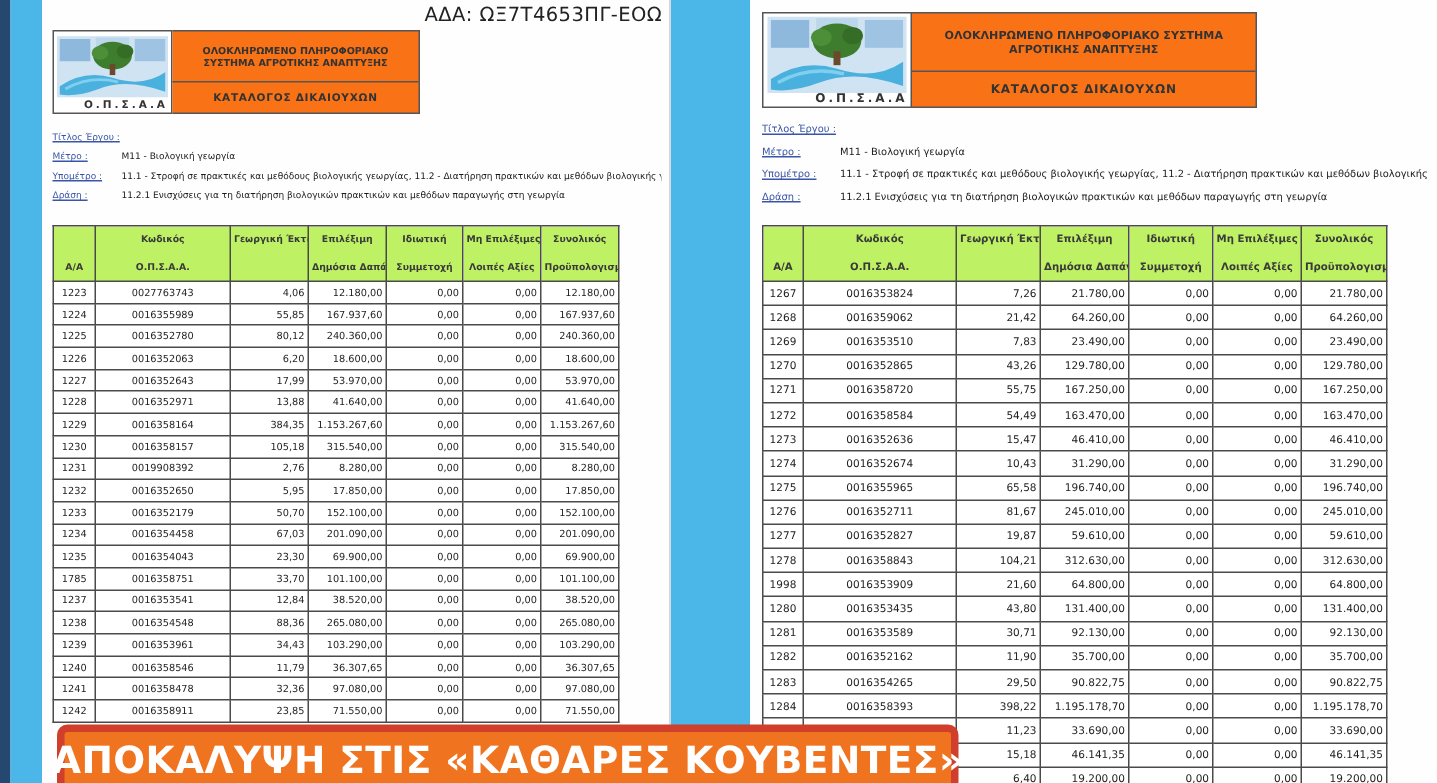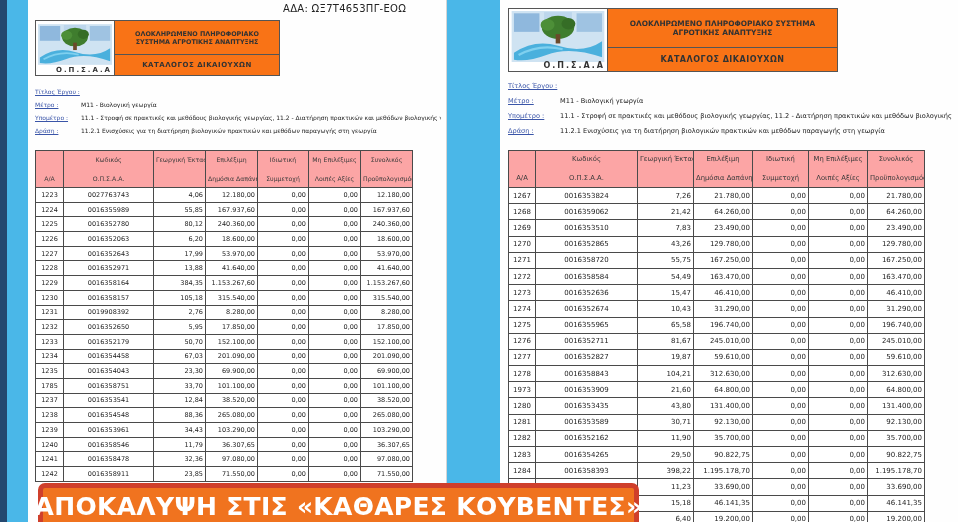--- a/index.html
+++ b/index.html
@@ -10,21 +10,21 @@
   }
   .strip { position:absolute; top:0; height:522px; }
   .strip-navy { left:0; width:7px; background:#24486f; }
   .strip-cyan-left { left:7px; width:21px; background:#4ab7e8; }
   .strip-cyan-mid { left:447px; width:53px; background:#4ab7e8; }
 
   .page { position:absolute; top:0; height:522px; background:#fefefe; }
   .page--left  { left:28px;  width:419px; border-right:1px solid #d5d5d5; }
   .page--right { left:500px; width:458px; }
 
-  .ada { position:absolute; font-size:10px; color:#222; letter-spacing:0.3px; white-space:nowrap; }
+  .ada { position:absolute; font-size:13px; color:#222; letter-spacing:0.3px; white-space:nowrap; }
   .page--left .ada { left:255px; top:3px; }
 
   .head { position:absolute; display:flex; }
   .page--left  .head { left:7px; top:20px; height:56px; }
   .page--right .head { left:8px; top:8px;  height:64px; }
 
   .logo-box { border:1px solid #555; background:#fff; display:flex; flex-direction:column; padding:2px 2px 1px 2px; }
   .page--left  .logo-box { width:80px; }
   .page--right .logo-box { width:100px; }
   .logo-box svg { flex:1 1 auto; width:100%; }
@@ -56,21 +56,21 @@
   .meta-label { flex:0 0 auto; color:#3a55a8; text-decoration:underline; }
   .page--left  .meta-label { width:46px; }
   .page--right .meta-label { width:52px; }
   .meta-value { color:#1a1a1a; white-space:nowrap; overflow:hidden; }
 
   table.tbl { position:absolute; border-collapse:collapse; table-layout:fixed; background:#fff; }
   .page--left  table.tbl { left:7px; top:150px; width:378px; font-size:6.5px; }
   .page--right table.tbl { left:8px; top:150px; width:417px; font-size:7px; }
   .tbl th, .tbl td { border:1px solid #4a4a4a; padding:0 2px; overflow:hidden; white-space:nowrap; }
   .tbl thead tr { height:37px; }
-  .tbl th { background:#fca5a5; font-weight:normal; color:#3a3a3a; vertical-align:middle; }
+  .tbl th { background:#bef264; font-weight:bold; color:#3a3a3a; vertical-align:middle; }
   .page--left  .tbl th { font-size:6.2px; }
   .page--right .tbl th { font-size:6.8px; }
   .thwrap { display:flex; flex-direction:column; justify-content:space-between; height:28px; }
   .hl { min-height:8px; line-height:9px; text-align:center; }
   .page--left  tbody tr { height:14.7px; }
   .page--right tbody tr { height:16.2px; }
   .tbl td { color:#222; }
   .tbl td:nth-child(1), .tbl td:nth-child(2) { text-align:center; }
   .tbl td:nth-child(n+3) { text-align:right; }
 
@@ -558,21 +558,21 @@
         <tr>
           <td>1278</td>
           <td>0016358843</td>
           <td>104,21</td>
           <td>312.630,00</td>
           <td>0,00</td>
           <td>0,00</td>
           <td>312.630,00</td>
         </tr>
         <tr>
-          <td>1973</td>
+          <td>1998</td>
           <td>0016353909</td>
           <td>21,60</td>
           <td>64.800,00</td>
           <td>0,00</td>
           <td>0,00</td>
           <td>64.800,00</td>
         </tr>
         <tr>
           <td>1280</td>
           <td>0016353435</td>

